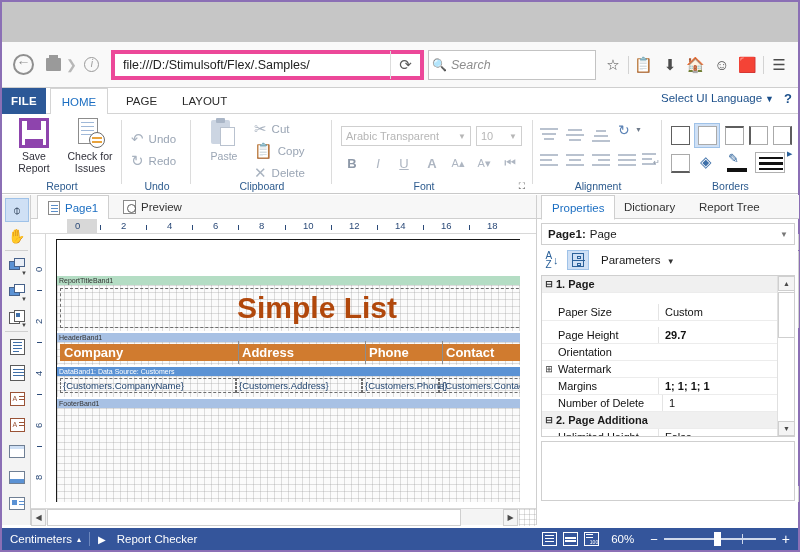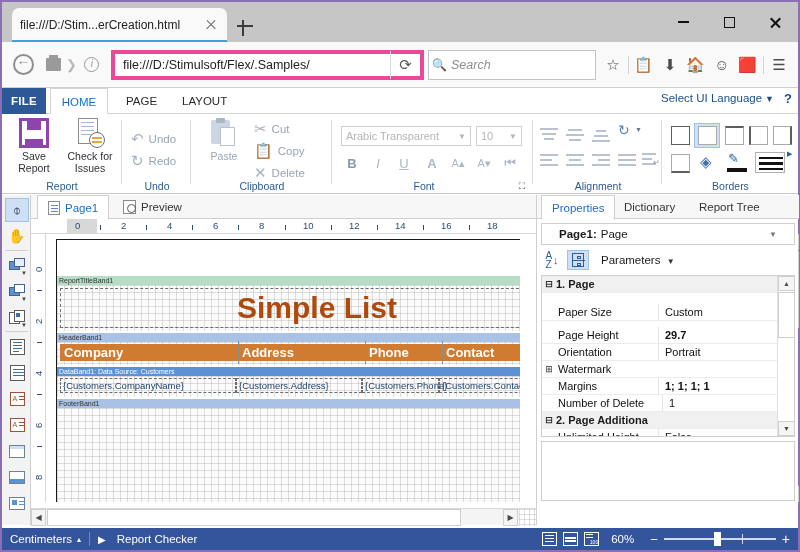--- a/index.html
+++ b/index.html
@@ -210,21 +210,21 @@
   
   .rightpanel { position:absolute; left:534px; top:0; width:262px; height:330px; background:#fff;
                 border-left:1px solid #cfcfcf; }
   .ptabs { position:absolute; left:0; top:0; width:262px; height:24px; background:#f7f7f7;
            border-bottom:1px solid #cfcfcf; }
   .ptab { position:absolute; top:0; height:24px; display:flex; align-items:center; padding:0 10px;
           font-size:11.5px; color:#333; }
   .ptab.active { background:#fff; border:1px solid #cfcfcf; border-bottom:1px solid #fff;
                  color:#1b6ec2; height:25px; }
   .objsel { position:absolute; left:4px; top:28px; width:254px; height:22px; background:#fff;
-            border:1px solid #cfcfcf; display:flex; align-items:center; padding:0 17px; font-size:11.5px; }
+            border:1px solid #cfcfcf; display:flex; align-items:center; padding:0 6px; font-size:11.5px; }
   .objsel .caret { margin-left:auto; color:#777; font-size:8px; }
   .pgtoolbar { position:absolute; left:4px; top:54px; width:254px; height:22px;
                display:flex; align-items:center; gap:4px; }
   .pgtoolbar .tbtn { width:22px; height:20px; display:flex; align-items:center; justify-content:center; }
   .pgtoolbar .tbtn.sel { background:#cfe0f5; border:1px solid #9fc2e8; }
   .pgtoolbar .params { font-size:11.5px; color:#1a1a1a; margin-left:8px; }
 
   .propgrid { position:absolute; left:4px; top:80px; width:254px; height:162px;
               border:1px solid #cfcfcf; background:#fff; overflow:hidden; }
   .prow { position:absolute; left:0; width:236px; height:17px; display:flex; align-items:center;
@@ -249,38 +249,20 @@
   .zs-track { width:112px; height:2px; background:#cfd9ec; position:relative; }
   .zs-thumb { position:absolute; left:50px; top:-6px; width:7px; height:14px; background:#fff; }
   .zs-mid { position:absolute; left:78px; top:-4px; width:1px; height:10px; background:#cfd9ec; }
   .sb-icon { width:15px; height:14px; border:1.3px solid #fff; position:relative; }
 </style>
 </head>
 <body>
 
 <div id="app">
 
-  <div class="ff-titlebar">
-    <div class="ff-tab">
-      <span class="tabtext">file:///D:/Stim...erCreation.html</span>
-      <span class="tabclose"></span>
-    </div>
-    <div class="ff-newtab"></div>
-    <div class="ff-winbtns">
-      <div class="ff-wb">
-          <span class="wb-min"></span>
-        </div>
-      <div class="ff-wb">
-          <span class="wb-max"></span>
-        </div>
-      <div class="ff-wb">
-          <span class="wb-close"></span>
-        </div>
-    </div>
-  </div>
 
   <div class="ff-navbar">
     <div class="nav-ico">
         <span class="ic-back"></span>
       </div>
     <div class="nav-ico">
         <span class="ic-lib"></span>
       </div>
     <span class="ic-chev">❯</span>
     <div class="nav-ico">
@@ -716,21 +698,20 @@
             <span class="pval">Custom</span>
           </div>
           <div class="prow" style="top:51px;">
             <span class="pexp"></span>
             <span class="pname">Page Height</span>
             <span class="pval bold">29.7</span>
           </div>
           <div class="prow" style="top:68px;">
             <span class="pexp"></span>
             <span class="pname">Orientation</span>
-            <span class="pval">Portrait</span>
           </div>
           <div class="prow" style="top:85px;">
             <span class="pexp">⊞</span>
             <span class="pname">Watermark</span>
           </div>
           <div class="prow" style="top:102px;">
             <span class="pexp"></span>
             <span class="pname">Margins</span>
             <span class="pval bold">1; 1; 1; 1</span>
           </div>

